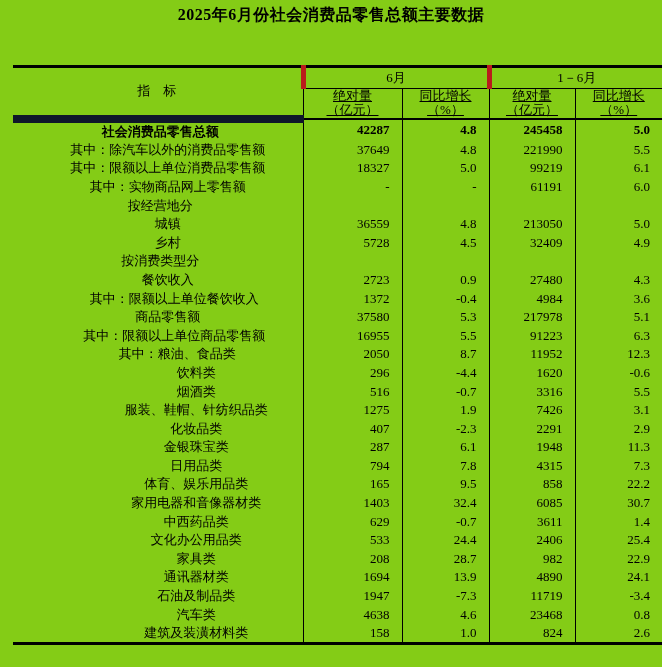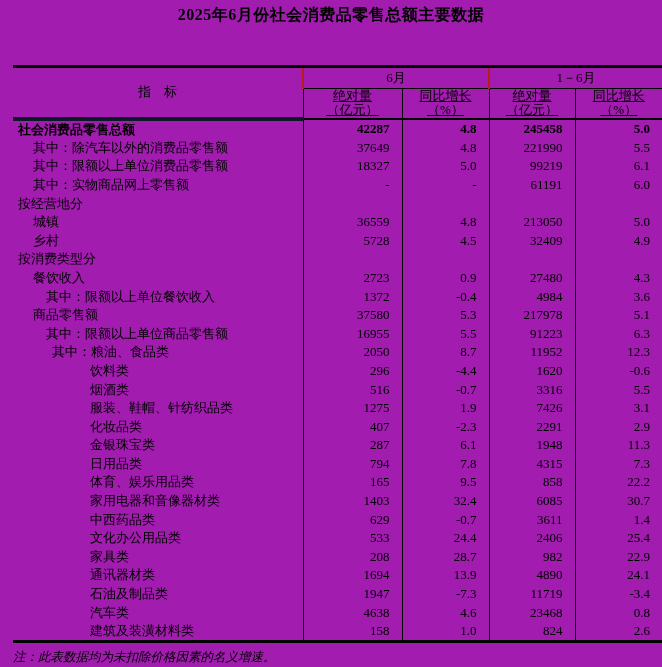--- a/index.html
+++ b/index.html
@@ -6,21 +6,21 @@
     margin: 0;
     padding: 0;
     background: #ffffff;
     color: #000000;
     font-family: "Liberation Serif", "DejaVu Serif", serif;
   }
   .page {
     position: relative;
     width: 662px;
     height: 667px;
-    background: #a21caf;
+    background: #84cc16;
     overflow: hidden;
   }
   .title {
     position: absolute;
     top: 5px;
     left: 0;
     width: 662px;
     margin: 0;
     text-align: center;
     font-size: 16px;
@@ -46,39 +46,39 @@
 
   thead th {
     font-weight: normal;
     text-align: center;
     vertical-align: middle;
     padding: 0;
   }
   tr.h-group { height: 22px; }
   tr.h-sub   { height: 30px; text-decoration: underline; }
   th.indicator-head {
-    border-bottom: 4px solid #0f172a;
+    border-bottom: 8px solid #0f172a;
   }
   th.group {
-    border-left: 2px solid #b91c1c;
+    border-left: 5px solid #b91c1c;
     border-bottom: 1px solid #000;
   }
   th.sub {
     border-left: 1px solid #000;
     border-bottom: 2px solid #000;
     line-height: 14px;
   }
   tbody tr { height: 18.6px; }
   tbody td {
     padding: 0;
     vertical-align: middle;
     white-space: nowrap;
     overflow: hidden;
   }
-  td.label { text-align: left; }
+  td.label { text-align: center; }
   td.num {
     text-align: right;
     padding-right: 12px;
     border-left: 1px solid #000;
   }
   .bold { font-weight: bold; }
   .indent-0 { padding-left: 5px; }
   .indent-1 { padding-left: 20px; }
   .indent-2 { padding-left: 33px; }
   .indent-3 { padding-left: 39px; }
@@ -325,15 +325,14 @@
         <tr>
           <td class="label indent-4">建筑及装潢材料类</td>
           <td class="num">158</td>
           <td class="num">1.0</td>
           <td class="num">824</td>
           <td class="num">2.6</td>
         </tr>
       </tbody>
   </table>
 
-  <p class="footnote">注：此表数据均为未扣除价格因素的名义增速。</p>
 
 </div>
 
 </body></html>

